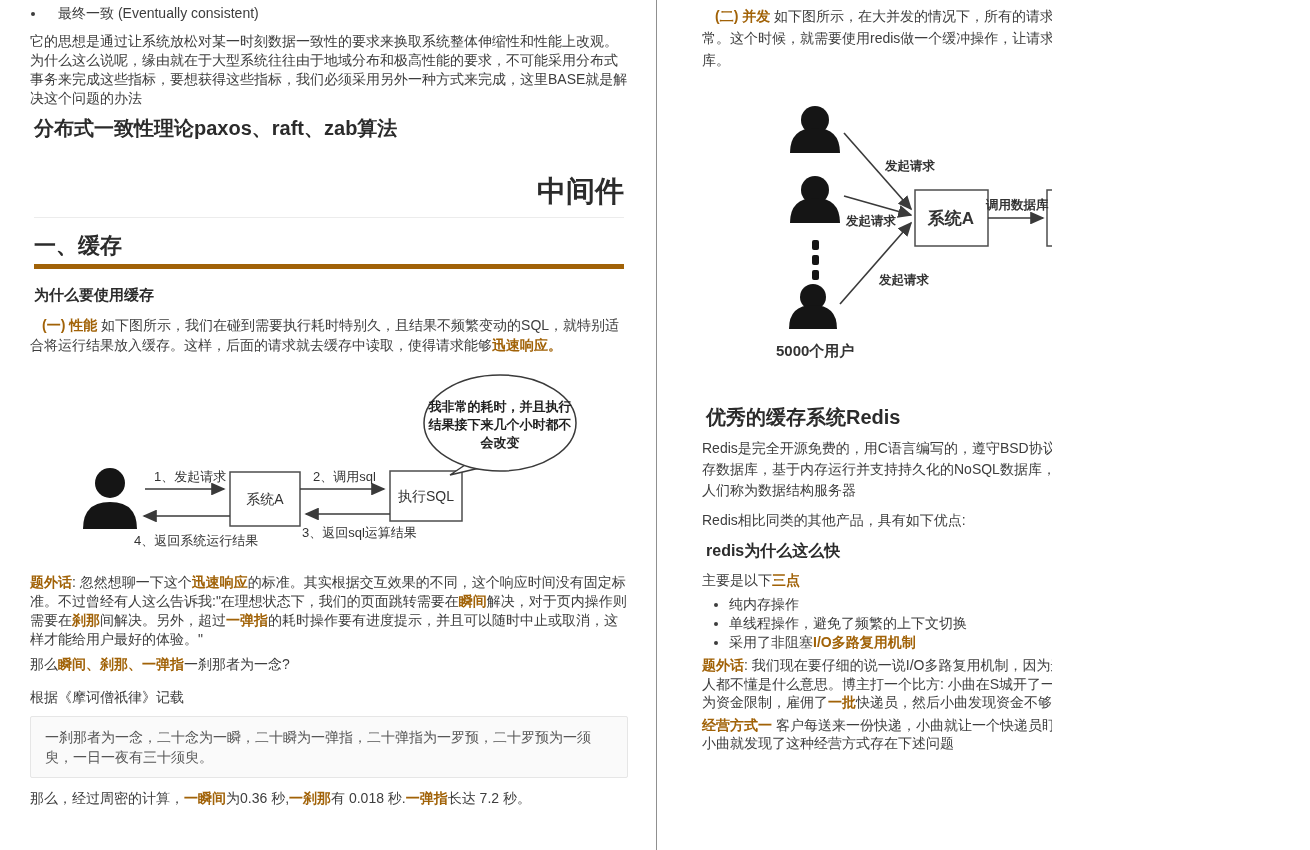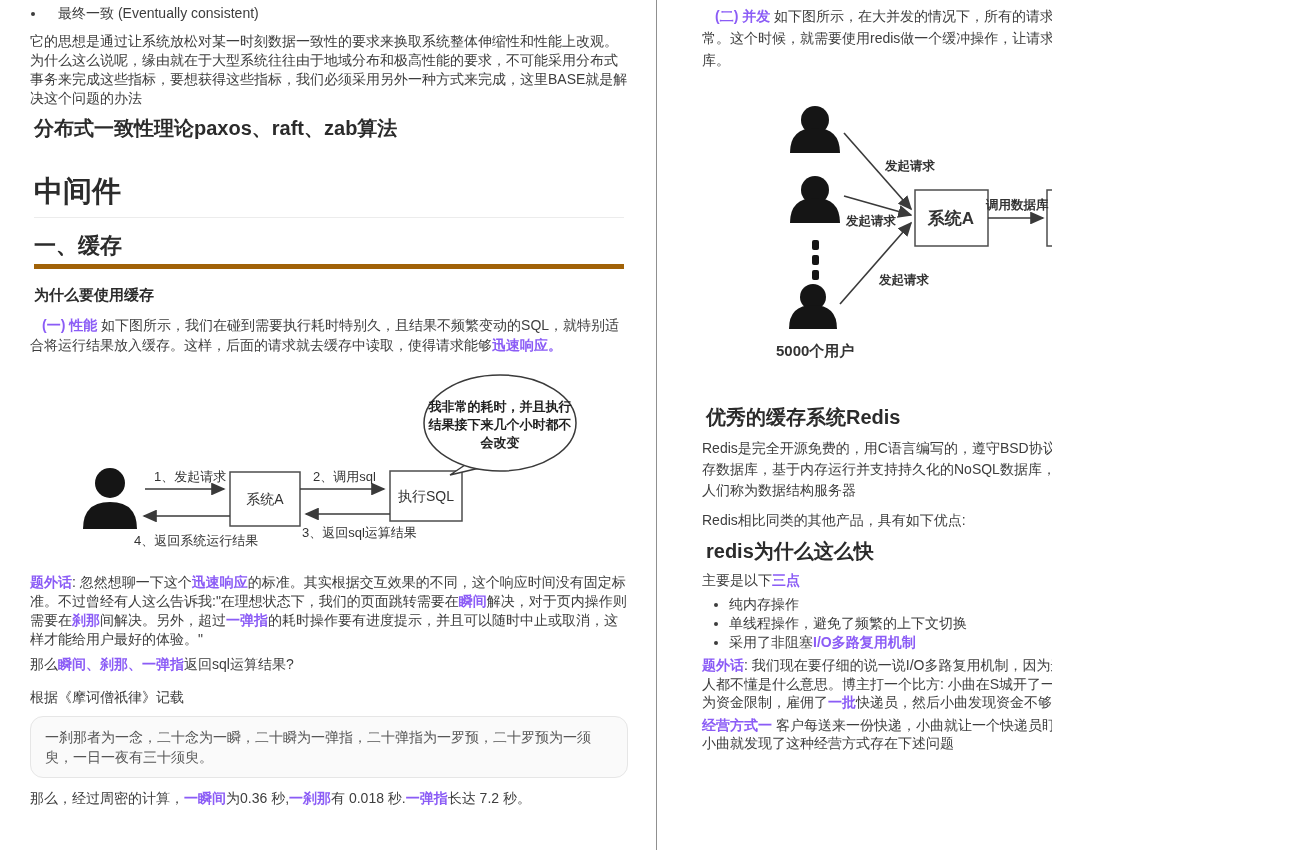--- a/index.html
+++ b/index.html
@@ -3,49 +3,49 @@
 <meta charset="utf-8">
 <style>
   html,body{margin:0;padding:0;}
   body{background:#ffffff;font-family:"Liberation Sans","DejaVu Sans",sans-serif;color:#3d3d3d;}
   #page{position:relative;width:1052px;height:850px;background:#fff;overflow:hidden;}
   .divider{position:absolute;left:656px;top:0;width:1px;height:850px;background:#909090;}
   .col{position:absolute;top:0;font-size:14px;line-height:20px;}
   #left-col{left:30px;width:598px;}
   #right-col{left:702px;width:596px;}
   p{margin:0;}
-  .seg-b{font-weight:bold;color:#8b5cf6;}
+  .seg-b{font-weight:bold;color:#a16207;}
   h1,h2,h3{margin:4px;color:#2b2b2b;font-weight:bold;}
   ul{margin:0;padding-left:27px;}
   li{margin:0;}
   
   .top-bullet{margin-top:3px;padding-left:16px;}
   .top-bullet li{padding-left:12px;}
   .p-intro{margin-top:9px;line-height:19px;}
   .h-paxos{margin-top:9px;font-size:20px;line-height:23px;}
   .p-raft{margin-top:11px;}
   .p-raft a{color:#4a8bc2;text-decoration:underline;}
-  .h1-mid{margin-top:36px;font-size:29px;line-height:30px;padding-bottom:11px;border-bottom:1px solid #ececec;}
+  .h1-mid{margin-top:36px;font-size:29px;line-height:30px;padding-bottom:11px;border-bottom:1px solid #ececec;text-align:right;}
   .h2-cache{margin-top:15px;font-size:22px;line-height:25px;padding-bottom:6px;border-bottom:5px solid #a16207;}
   .h3-why{margin-top:16px;font-size:15px;line-height:19px;}
   .p-perf{margin-top:11px;text-indent:12px;}
   .diagram{display:block;margin-top:16px;}
   .p-aside{margin-top:6px;line-height:19px;}
   .p-q{margin-top:6px;line-height:19px;}
   .p-src{margin-top:14px;line-height:19px;}
-  .quote{margin-top:9px;background:#fafafa;border:1px solid #e6e6e6;border-radius:13px;padding:10px 14px;color:#555;}
+  .quote{margin-top:9px;background:#fafafa;border:1px solid #e6e6e6;border-radius:2px;padding:10px 14px;color:#555;}
   .p-calc{margin-top:11px;line-height:19px;}
   
   .p-conc{margin-top:5px;line-height:22px;text-indent:13px;}
   .diagram2{display:block;margin-top:25px;}
   .h2-redis{margin-top:41px;font-size:20px;line-height:24px;}
   .p-redis-intro{margin-top:9px;line-height:21px;}
   .p-redis-adv{margin-top:9px;}
   .ul-adv{margin-top:5px;line-height:19px;}
-  .h2-fast{margin-top:9px;font-size:20px;line-height:24px;}
+  .h2-fast{margin-top:9px;font-size:16px;line-height:24px;}
   .p-three{margin-top:7px;}
   .ul-fast{margin-top:5px;line-height:19px;}
   .p-aside2{margin-top:4px;line-height:18.5px;}
   .p-mode1{margin-top:4px;line-height:18.5px;}
   
   svg text{font-family:"Liberation Sans","DejaVu Sans",sans-serif;fill:#333;}
   .box{fill:#fff;stroke:#4d4d4d;stroke-width:1.5;}
   .arrow{stroke:#3a3a3a;stroke-width:1.6;fill:none;}
   .person{fill:#151515;}
   .bubble{fill:#fff;stroke:#3a3a3a;stroke-width:1.5;}
@@ -100,21 +100,21 @@
       <g>
         <polygon class="bubble" points="438,92 420,104 458,95"></polygon>
         <ellipse class="bubble" cx="470" cy="52" rx="76" ry="48"></ellipse>
         <text class="bubble-txt" x="470" y="40" text-anchor="middle" font-size="13">我非常的耗时，并且执行</text>
         <text class="bubble-txt" x="470" y="58" text-anchor="middle" font-size="13">结果接下来几个小时都不</text>
         <text class="bubble-txt" x="470" y="76" text-anchor="middle" font-size="13">会改变</text>
       </g>
     </svg>
 
     <p class="p-aside"><span class="seg-b">题外话</span><span>: 忽然想聊一下这个</span><span class="seg-b">迅速响应</span><span>的标准。其实根据交互效果的不同，这个响应时间没有固定标准。不过曾经有人这么告诉我:"在理想状态下，我们的页面跳转需要在</span><span class="seg-b">瞬间</span><span>解决，对于页内操作则需要在</span><span class="seg-b">刹那</span><span>间解决。另外，超过</span><span class="seg-b">一弹指</span><span>的耗时操作要有进度提示，并且可以随时中止或取消，这样才能给用户最好的体验。"</span></p>
-    <p class="p-q"><span>那么</span><span class="seg-b">瞬间、刹那、一弹指</span><span>返回sql运算结果?</span></p>
+    <p class="p-q"><span>那么</span><span class="seg-b">瞬间、刹那、一弹指</span><span>一刹那者为一念?</span></p>
     <p class="p-src">根据《摩诃僧祇律》记载</p>
     <div class="quote">
       <p>一刹那者为一念，二十念为一瞬，二十瞬为一弹指，二十弹指为一罗预，二十罗预为一须臾，一日一夜有三十须臾。</p>
     </div>
     <p class="p-calc"><span>那么，经过周密的计算，</span><span class="seg-b">一瞬间</span><span>为0.36 秒,</span><span class="seg-b">一刹那</span><span>有 0.018 秒.</span><span class="seg-b">一弹指</span><span>长达 7.2 秒。</span></p>
   </div>
 
   <div id="right-col" class="col">
     <p class="p-conc"><span class="seg-b">(二) 并发</span><span> 如下图所示，在大并发的情况下，所有的请求直接访问数据库，数据库会出现连接异常。这个时候，就需要使用redis做一个缓冲操作，让请求先访问到redis，而不是直接访问数据库。</span></p>
 

